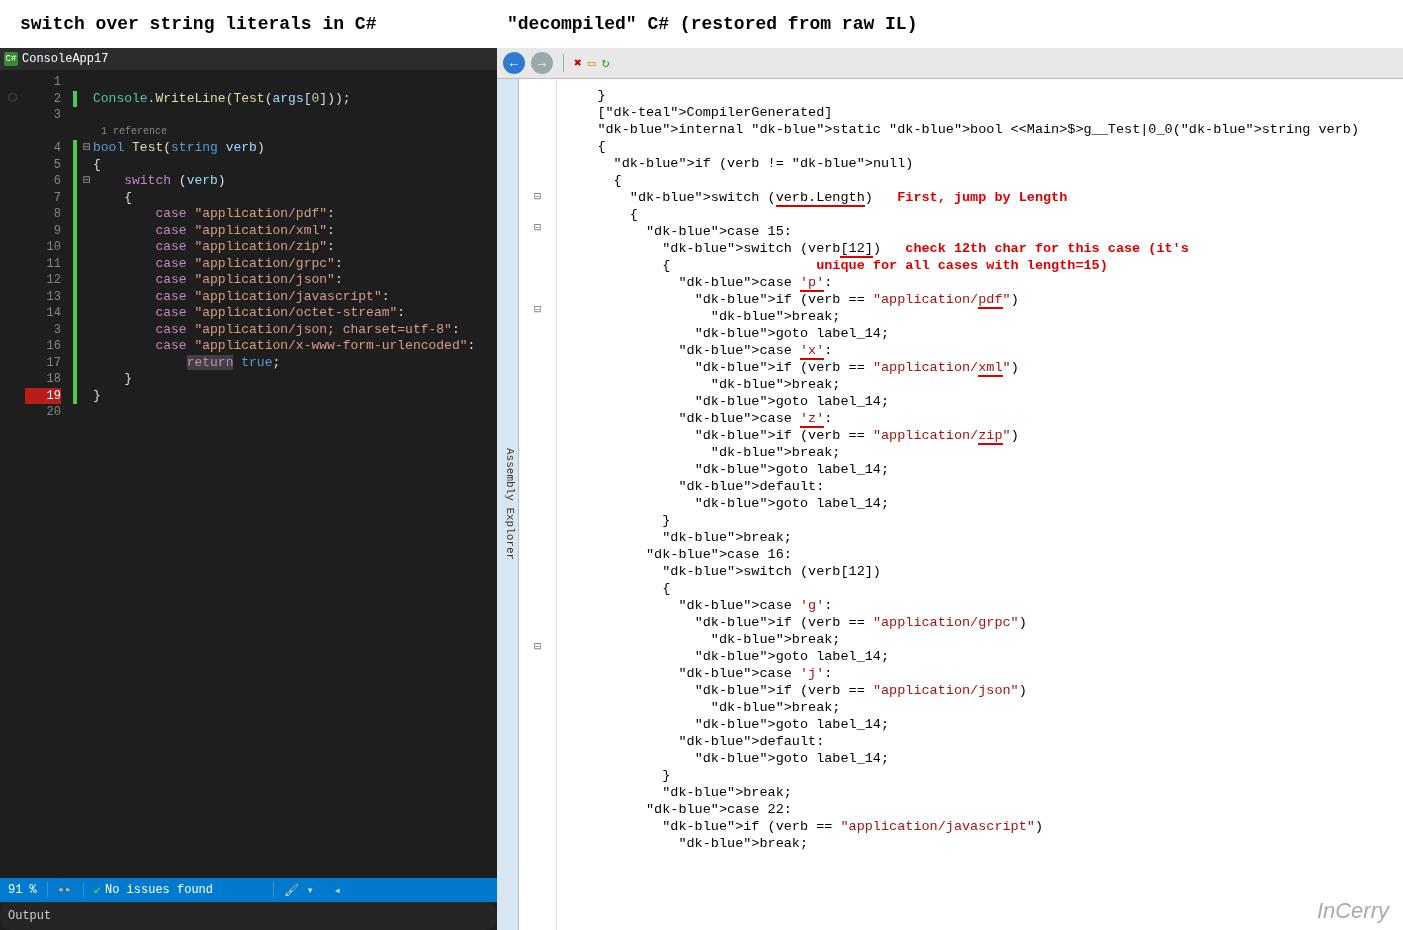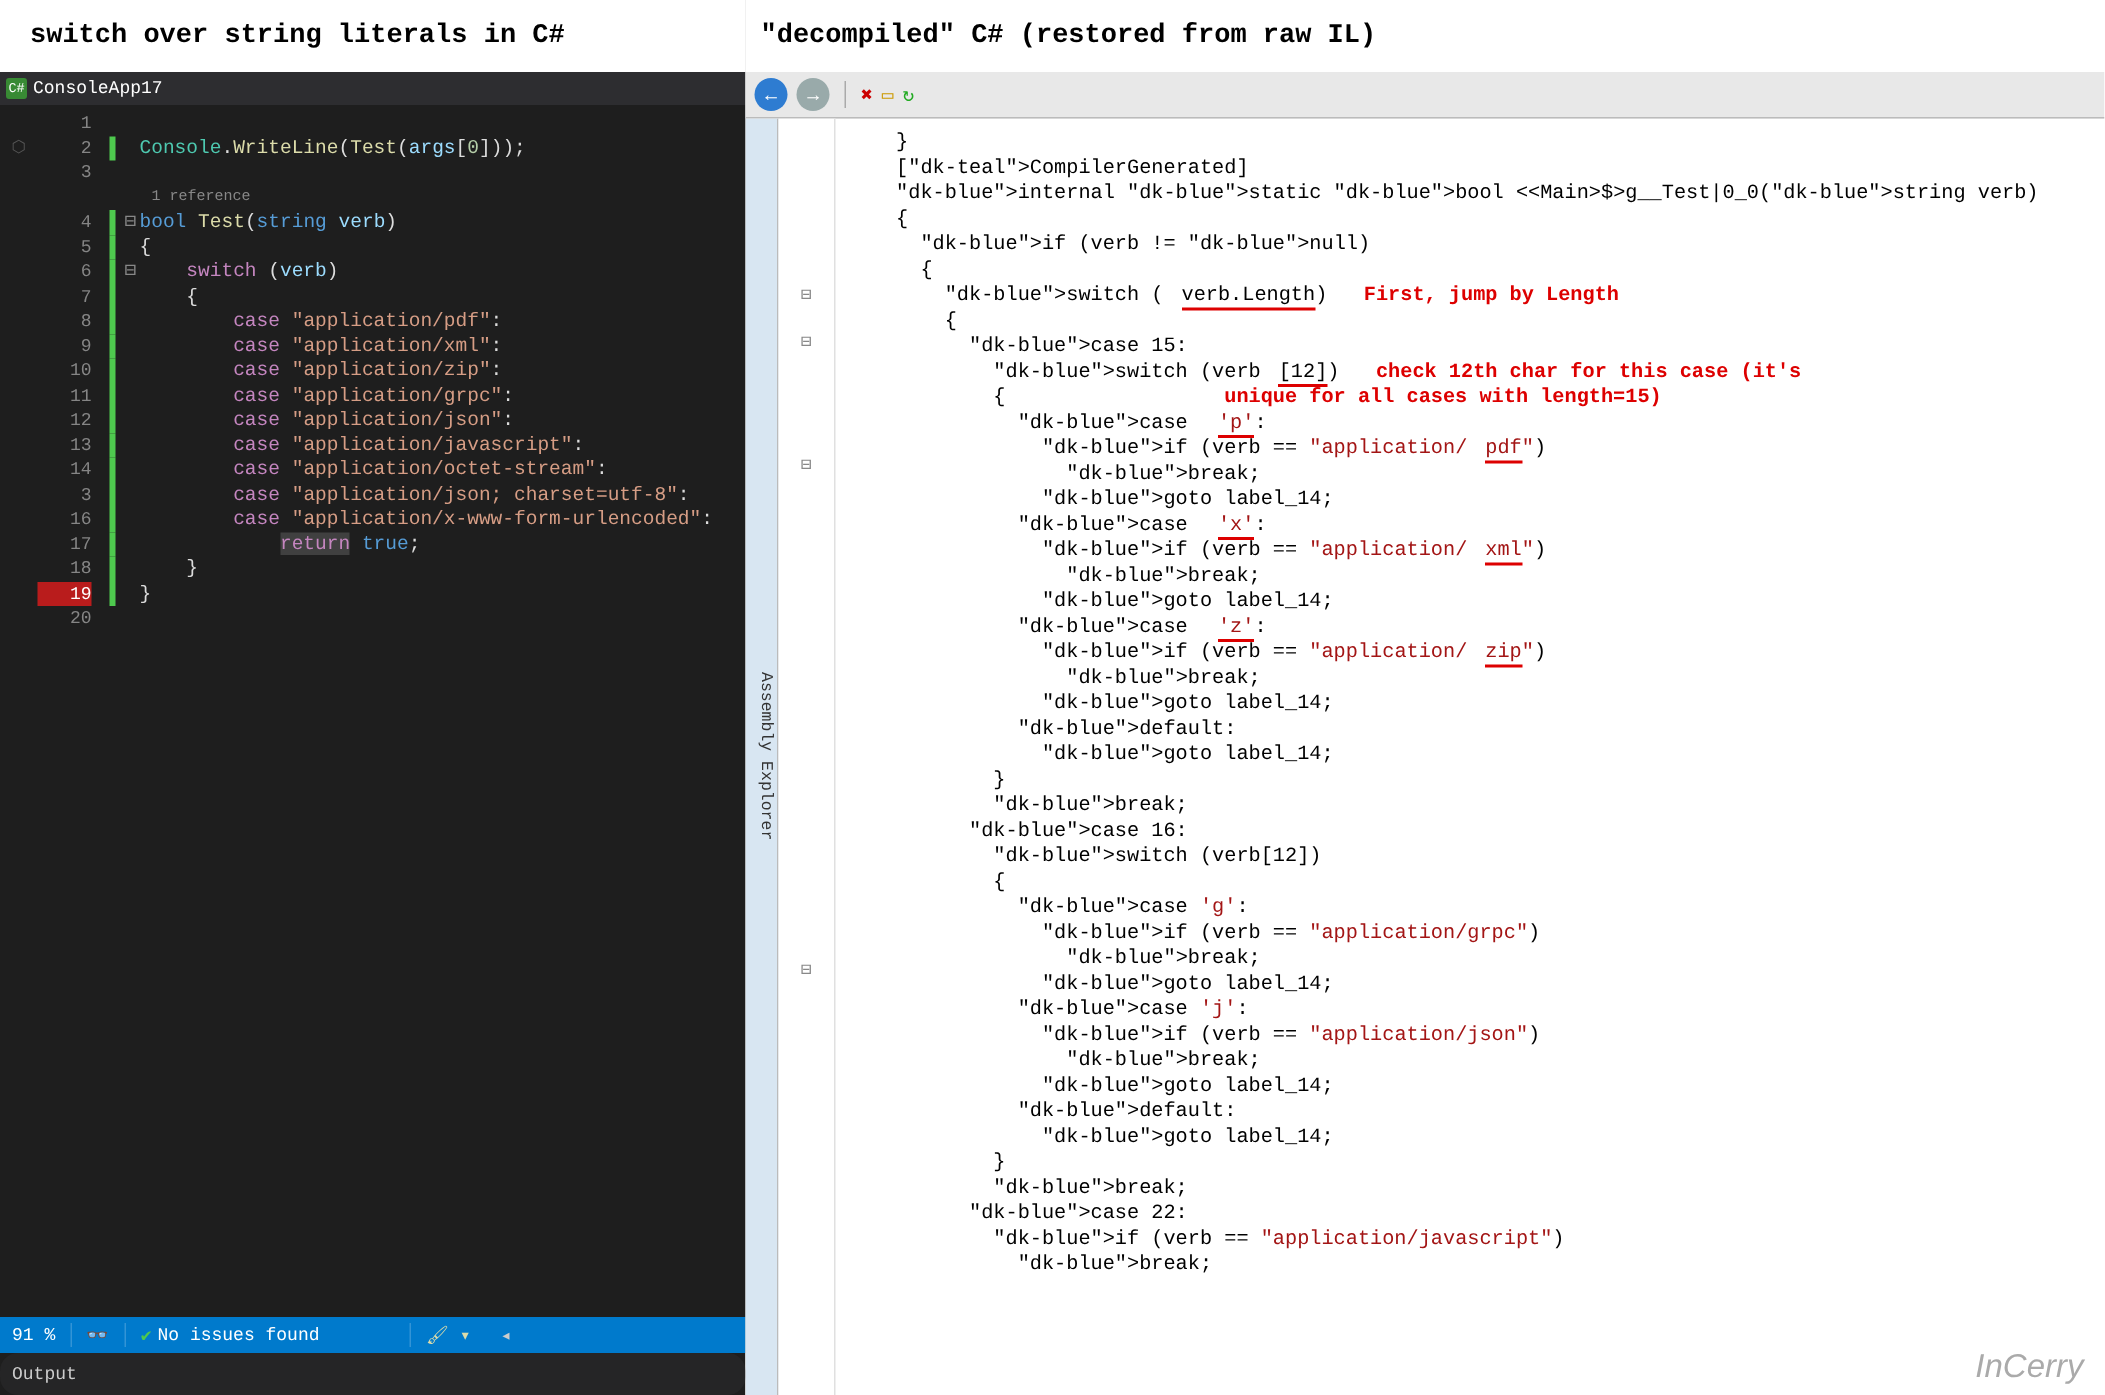--- a/index.html
+++ b/index.html
@@ -93,21 +93,21 @@
 .decomp-gutter {
   width: 38px; background: #fff; border-right: 1px solid #e0e0e0;
   padding-top: 8px; text-align: center; color: #888; font-size: 12px;
 }
 .decomp-code {
   flex: 1; padding: 8px 0 0 8px; font-size: 13.5px; line-height: 17px;
   white-space: pre; overflow: hidden; color: #000;
 }
 .dk-str { color: #a31515; }
 .dk-comment-red { color: #d00; font-weight: bold; }
-.underline-red { border-bottom: 2px solid #d00; margin-left: 12px; }
+.underline-red { border-bottom: 2px solid #d00; }
 .watermark {
   position: absolute; bottom: 6px; right: 14px; color: #aaa;
   font-size: 22px; font-style: italic; font-family: Liberation Sans, sans-serif; text-align: right;
 }
 </style>
 </head>
 <body>
 
 <div class="root">
 

